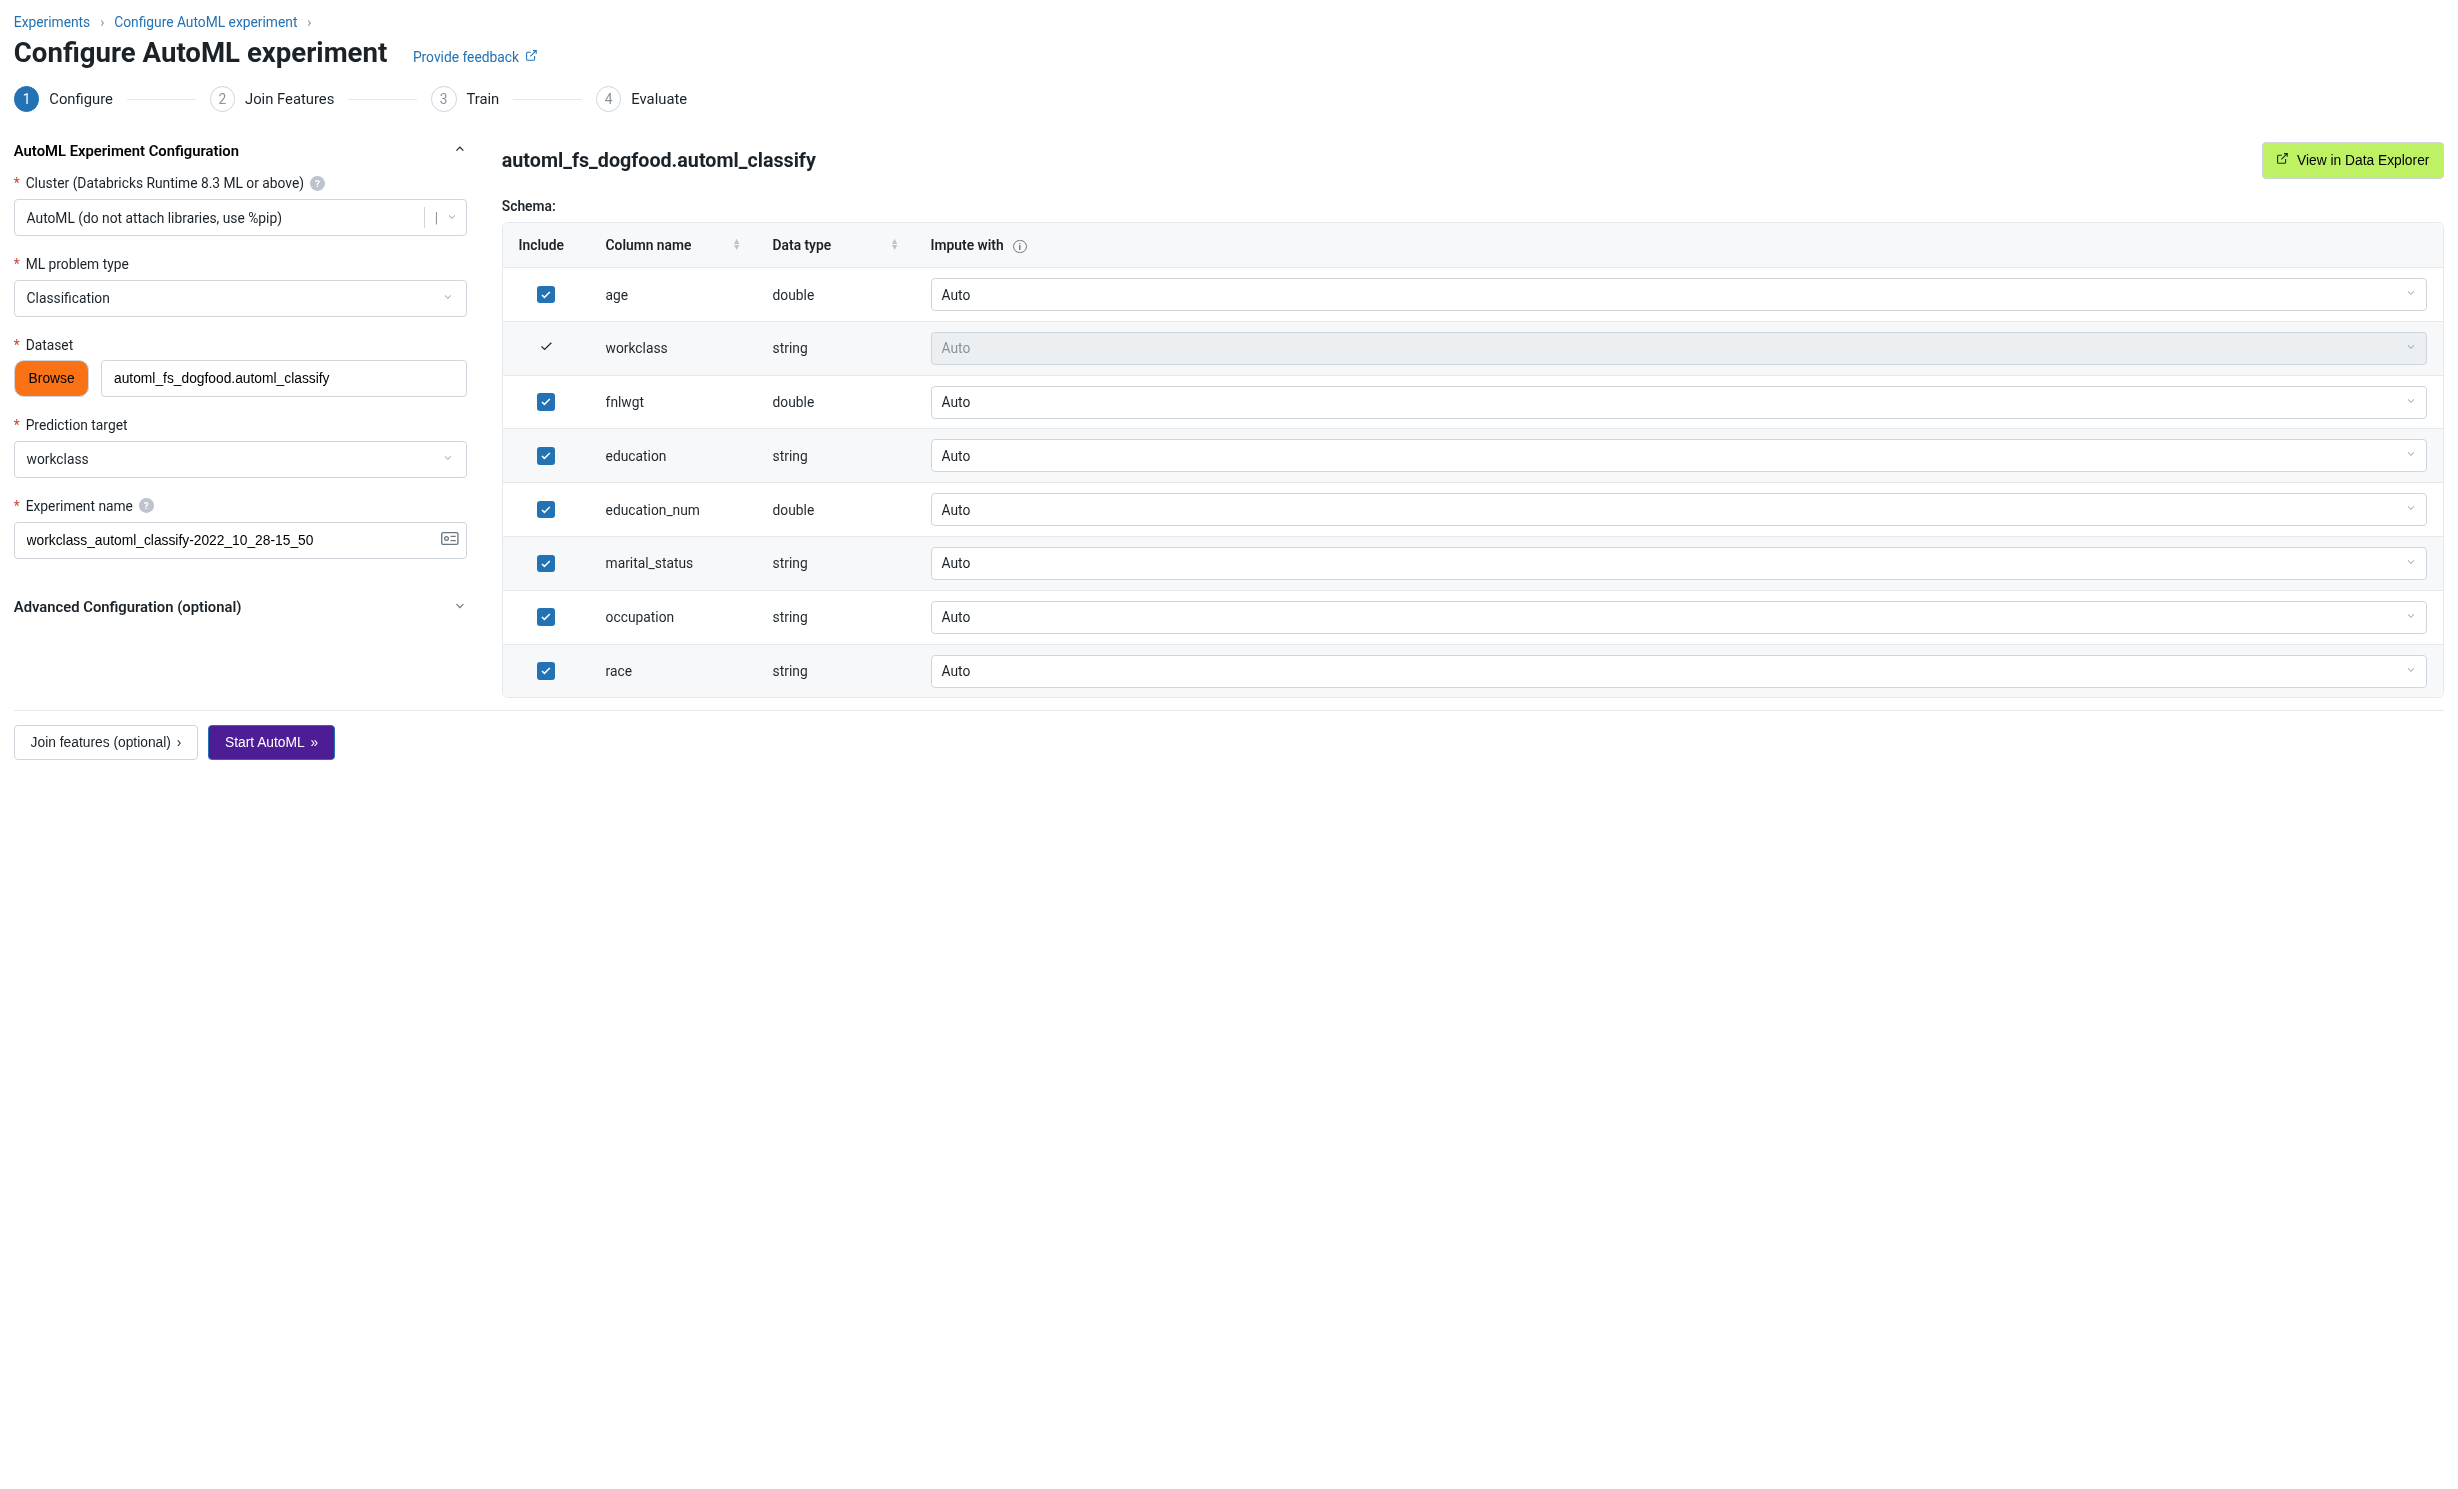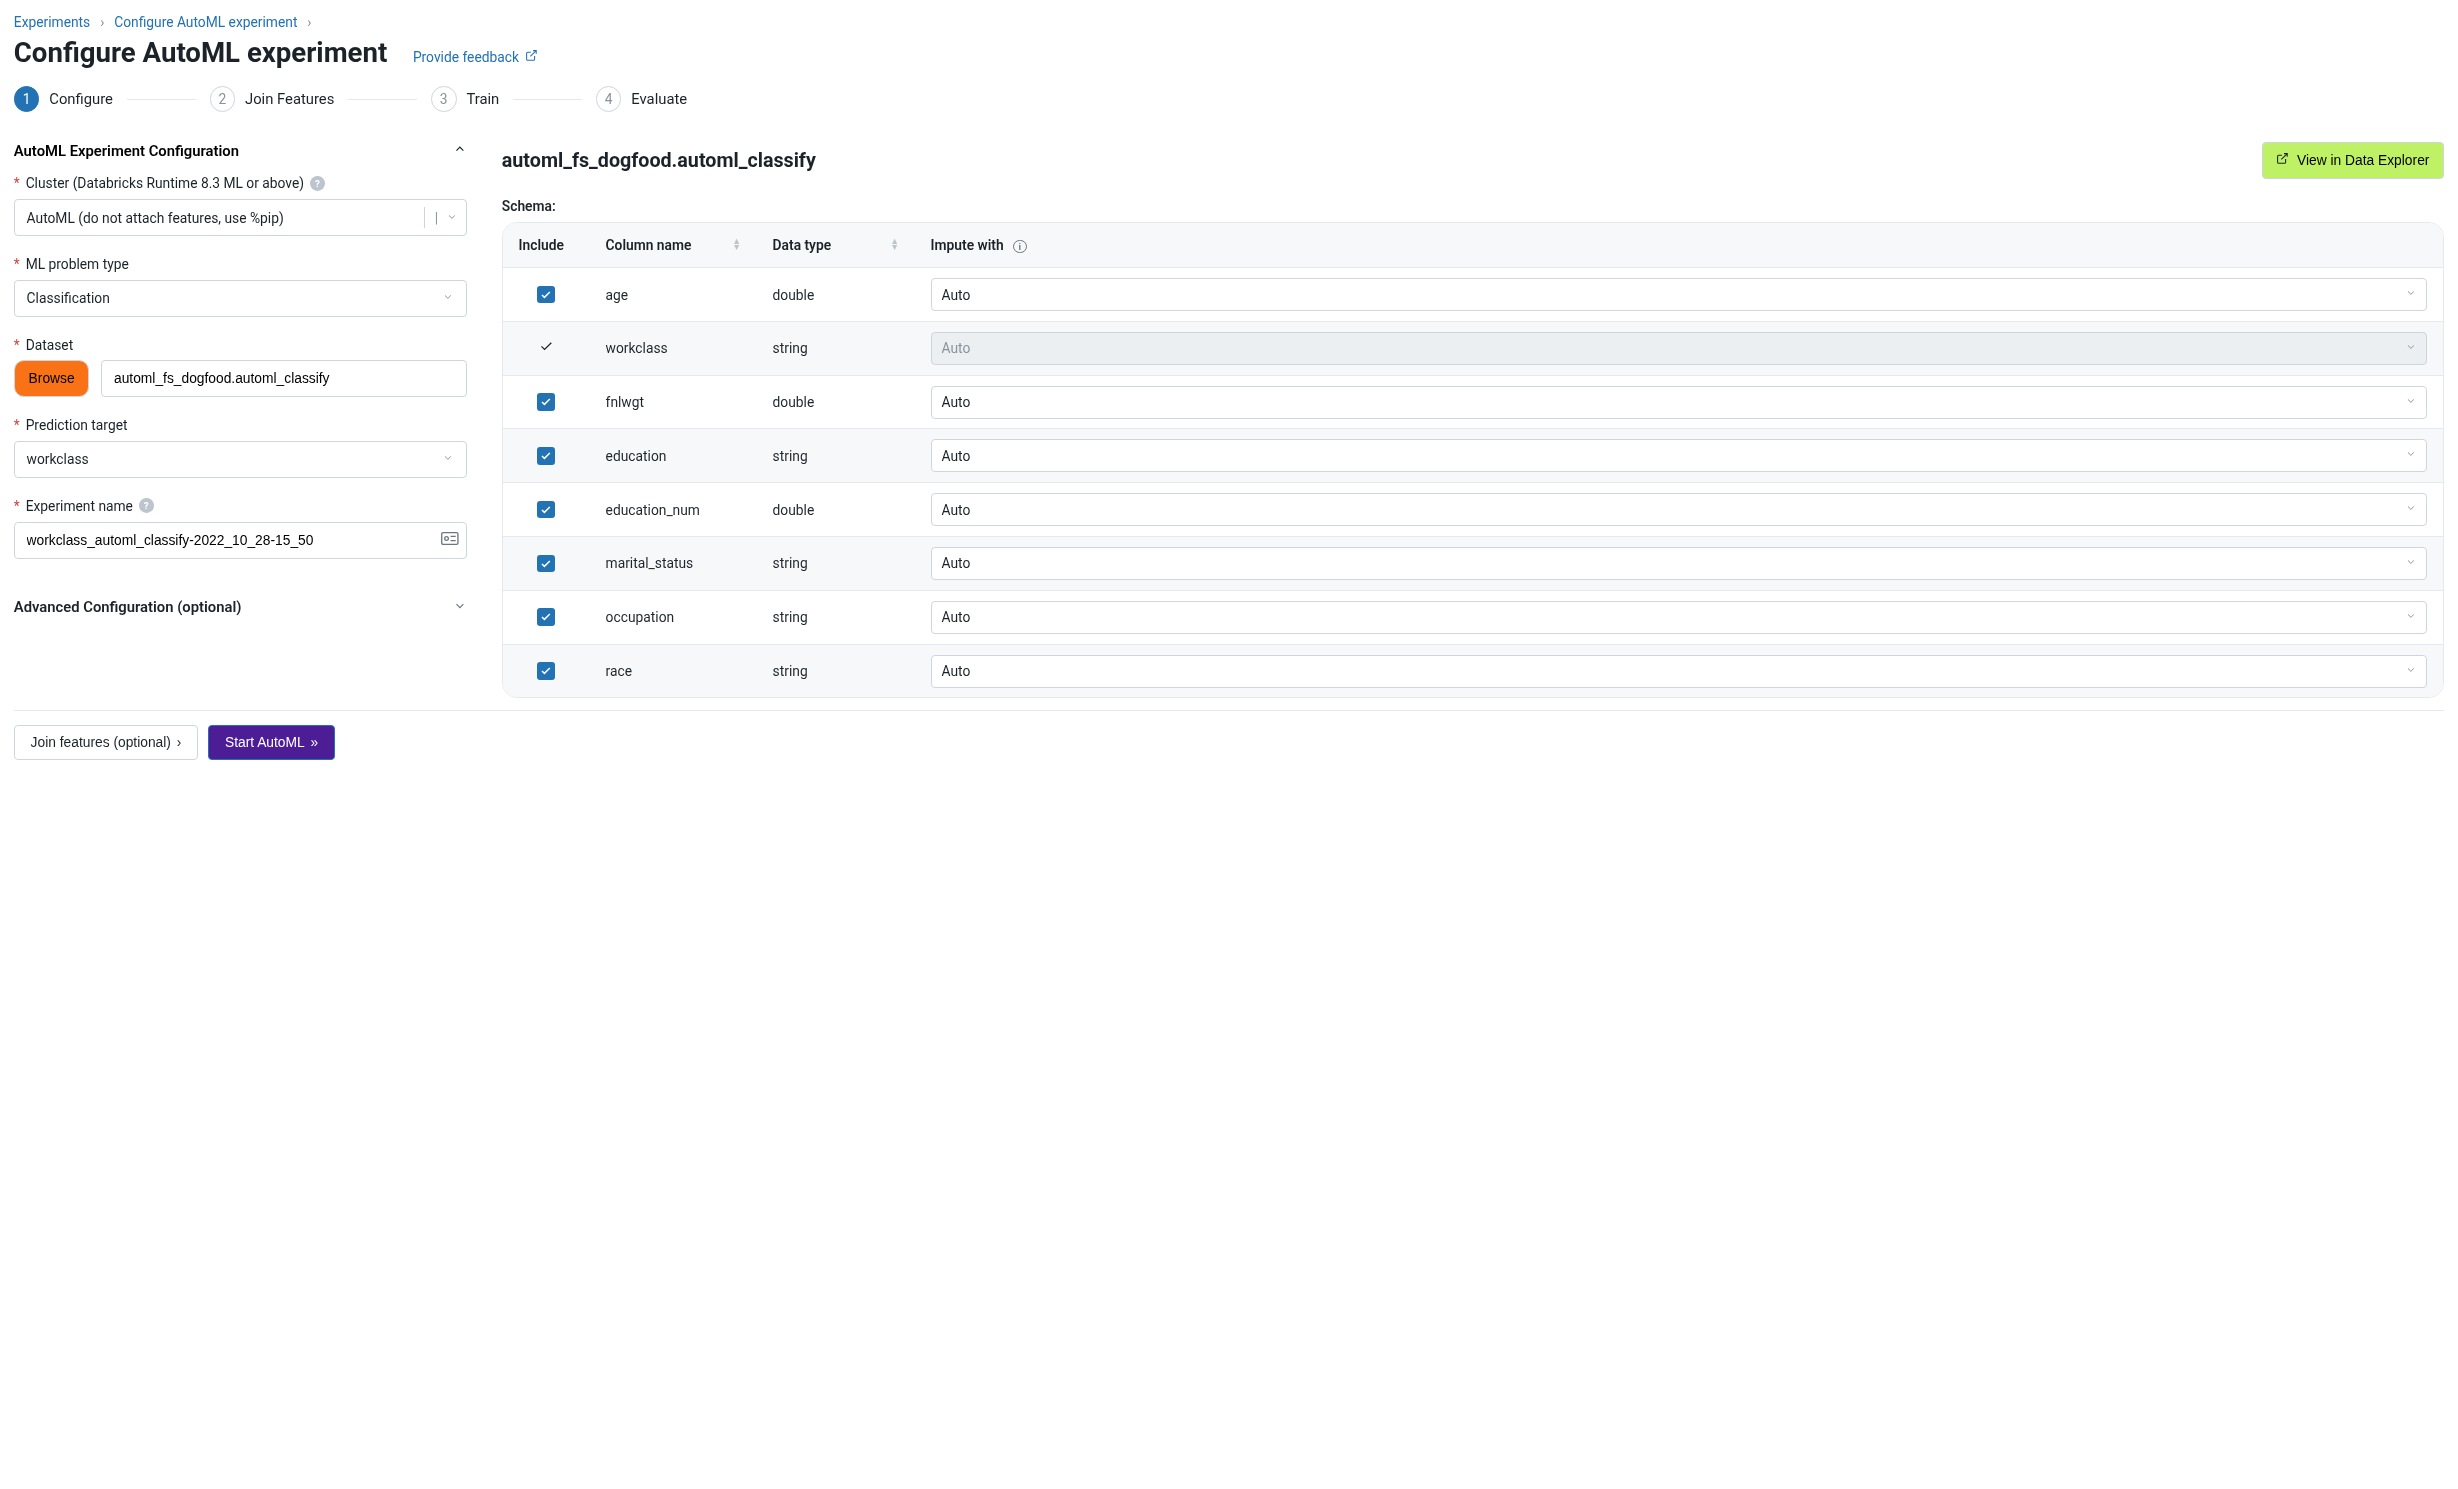--- a/index.html
+++ b/index.html
@@ -185,21 +185,21 @@
     background: #bef264;
     padding: 0 13.8px;
     font-size: 13.8px;
     cursor: pointer;
     display: inline-flex; align-items: center; gap: 7.9px;
   }
   .schema-label { font-size: 13.8px; font-weight: 600; margin-bottom: 7.9px; }
   .schema-table {
     width: 100%;
     border: 1px solid #e5e9ed;
-    border-radius: 15px;
+    border-radius: 6px;
     border-collapse: separate;
     border-spacing: 0;
     overflow: hidden;
   }
   .schema-table th {
     background: #f7f8fa;
     text-align: left;
     font-size: 13.8px;
     font-weight: 600;
     color: #1b2329;
@@ -337,21 +337,21 @@
       </span>
     </div>
 
     <div class="field">
       <div class="field-label">
         <span class="req">*</span>
         <span>Cluster (Databricks Runtime 8.3 ML or above)</span>
         <span class="help-icon">?</span>
       </div>
       <div class="chip-select">
-        <span>AutoML (do not attach features, use %pip)</span>
+        <span>AutoML (do not attach libraries, use %pip)</span>
         <span class="arrows">
           <span>|</span>
           <span>
             <svg width="11.8" height="11.8" viewBox="0 0 24 24" fill="none" stroke="#8a929a" stroke-width="2">
                 <polyline points="6 9 12 15 18 9"></polyline>
               </svg>
           </span>
         </span>
       </div>
     </div>

